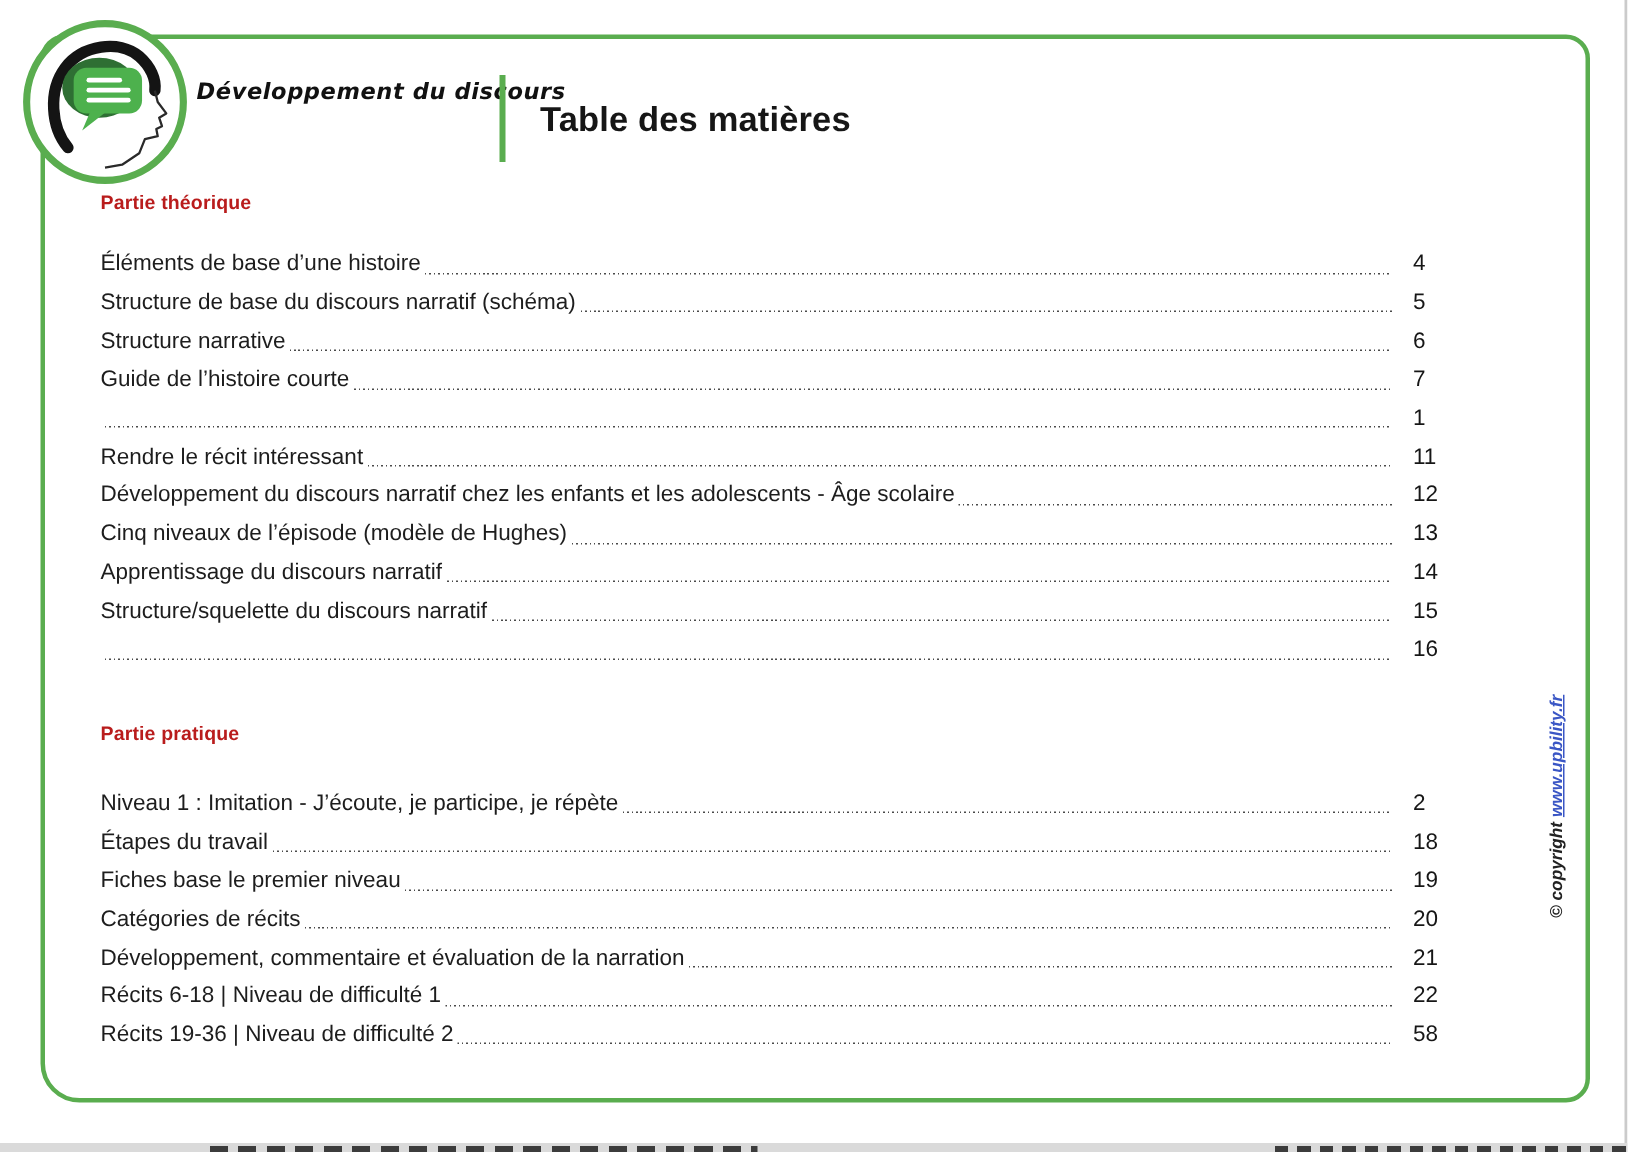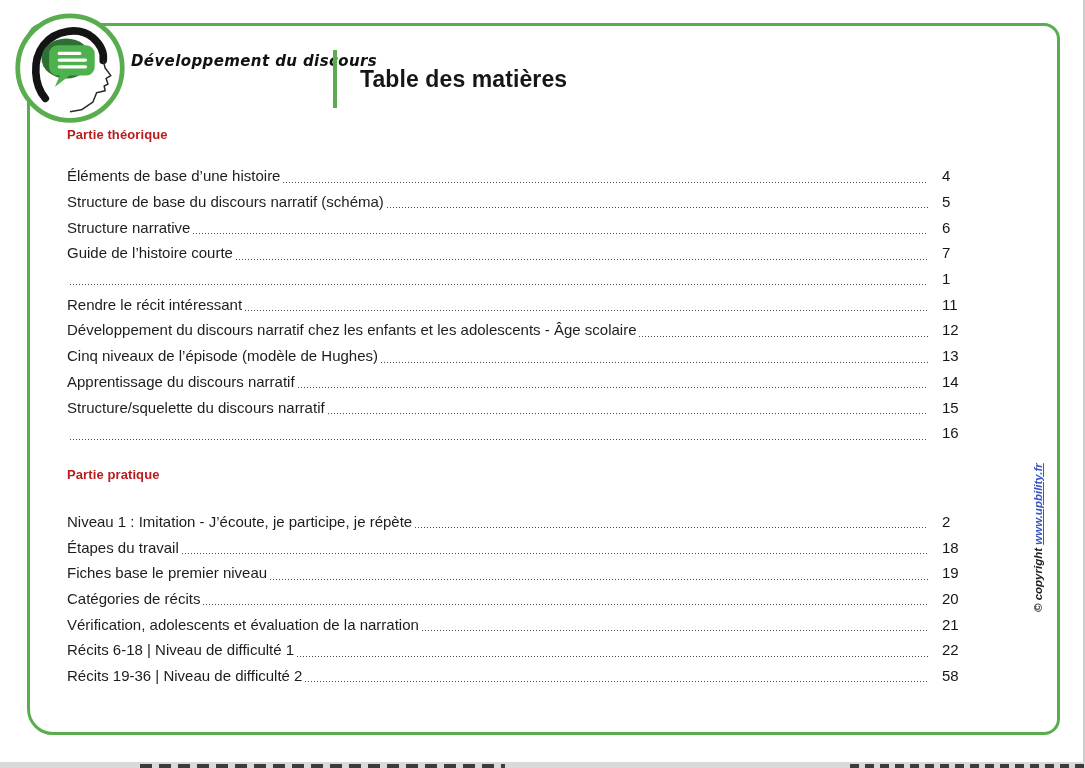--- a/index.html
+++ b/index.html
@@ -33,21 +33,21 @@
   .page-title{
     position:absolute;left:360px;top:66px;z-index:5;margin:0;
     font-size:23px;font-weight:600;color:#161616;letter-spacing:0.1px;
   }
   
   .toc{position:absolute;left:67px;top:127px;width:905px;z-index:4;}
   .sec-heading{
     font-size:13px;font-weight:bold;color:#b91c1c;
     margin:0 0 21px 0;letter-spacing:0.1px;
   }
-  .sec-heading.later{margin-top:21px;margin-bottom:27px;}
+  .sec-heading.later{margin-top:35px;margin-bottom:27px;}
   .row{display:flex;align-items:center;height:25.7px;font-size:15px;}
   .row.bold .lbl{font-weight:normal;}
   .lbl{white-space:nowrap;flex:0 0 auto;}
   .dots{
     flex:1 1 auto;height:1px;align-self:flex-end;
     margin:0 14px 6px 3px;
     background-image:repeating-linear-gradient(90deg,#4a4a4a 0,#4a4a4a 1px,transparent 1px,transparent 3px);
   }
   .num{flex:0 0 30px;text-align:left;font-size:15px;color:#161616;}
   
@@ -177,21 +177,21 @@
         <span class="lbl">Fiches base le premier niveau</span>
         <span class="dots"></span>
         <span class="num">19</span>
       </div>
       <div class="row">
         <span class="lbl">Catégories de récits</span>
         <span class="dots"></span>
         <span class="num">20</span>
       </div>
       <div class="row">
-        <span class="lbl">Vérification, adolescents et évaluation de la narration</span>
+        <span class="lbl">Développement, commentaire et évaluation de la narration</span>
         <span class="dots"></span>
         <span class="num">21</span>
       </div>
       <div class="row">
         <span class="lbl">Récits 6-18 | Niveau de difficulté 1</span>
         <span class="dots"></span>
         <span class="num">22</span>
       </div>
       <div class="row">
         <span class="lbl">Récits 19-36 | Niveau de difficulté 2</span>

